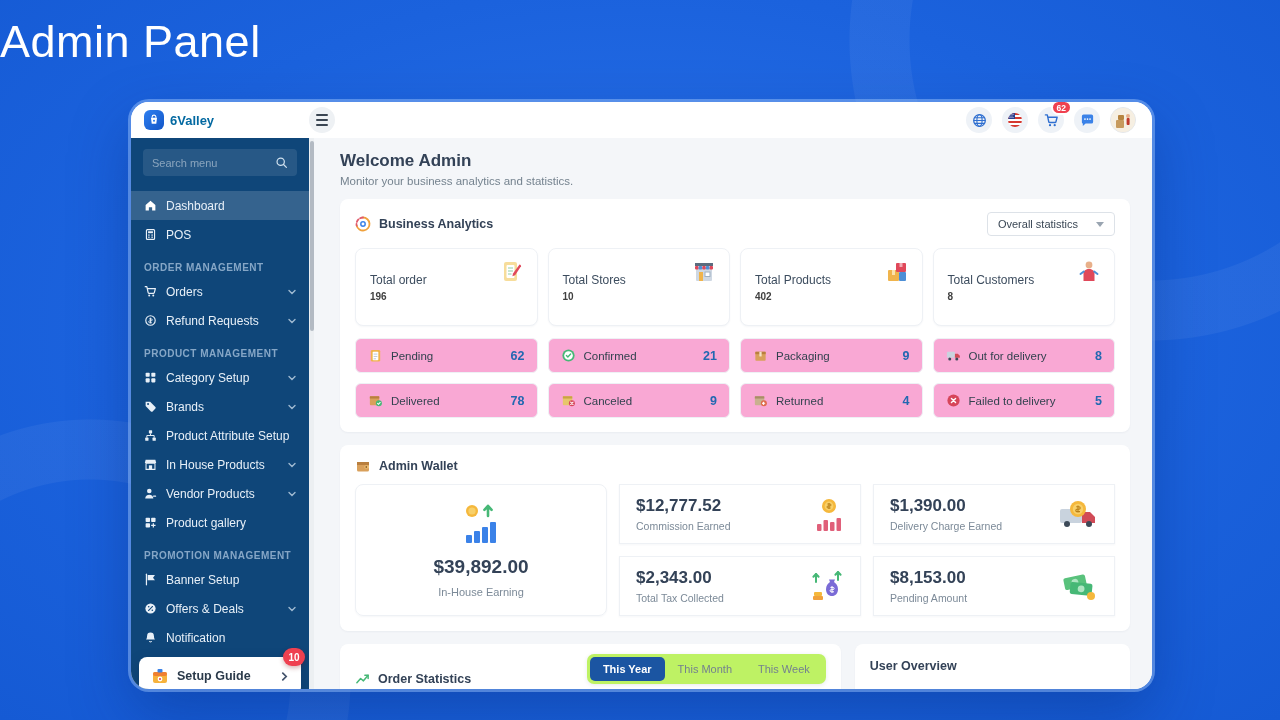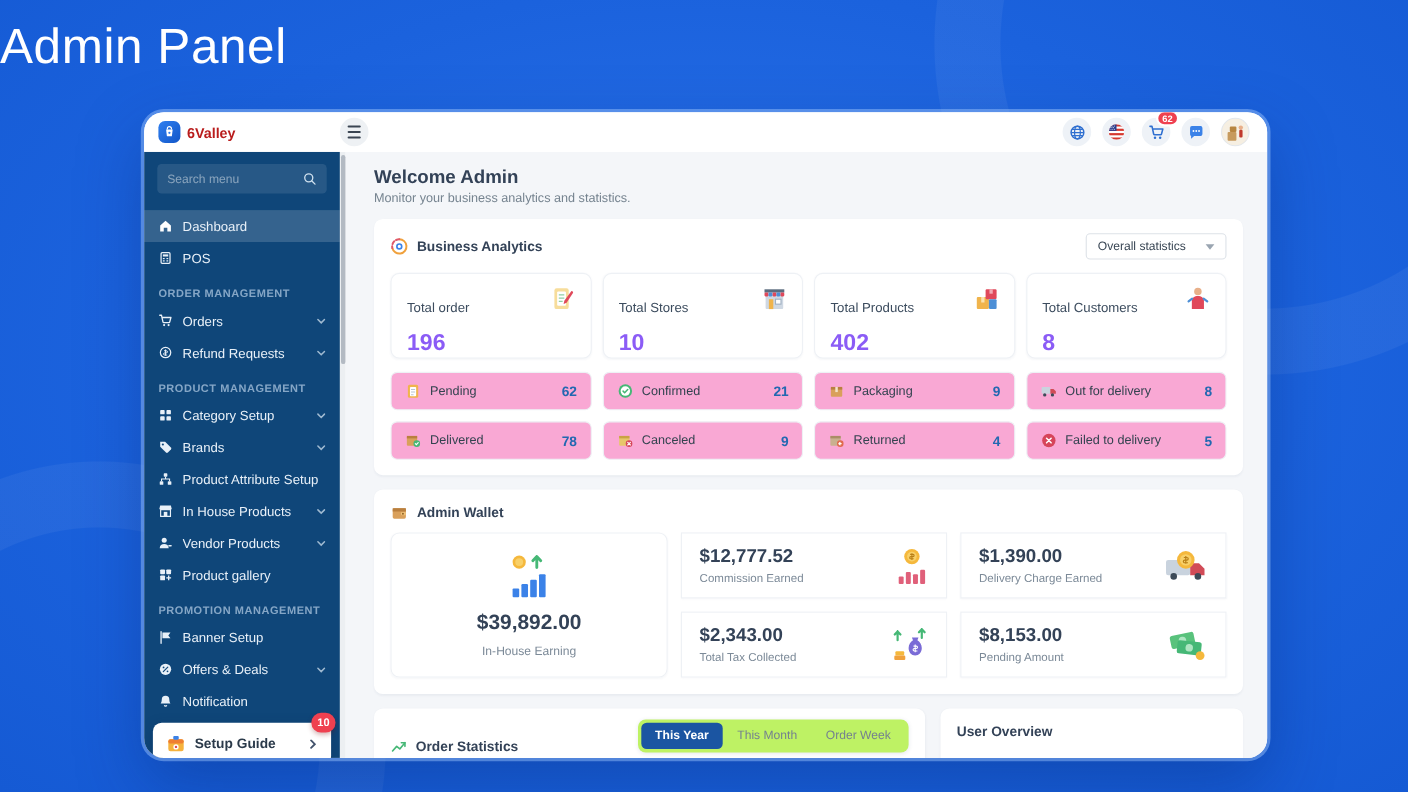--- a/index.html
+++ b/index.html
@@ -19,21 +19,21 @@
   
   .panel {
     position:absolute; left:131px; top:102px; width:1021px; height:587px;
     background:#ffffff; border-radius:18px; overflow:hidden;
     box-shadow:0 0 0 3px rgba(160,200,255,.45), 0 24px 60px rgba(0,35,110,.35);
   }
   
   .topbar { height:36px; background:#ffffff; display:flex; align-items:center; position:relative; z-index:5; }
   .logo-zone { width:178px; display:flex; align-items:center; gap:6px; padding-left:13px; flex:0 0 auto; }
   .logo-mark { width:20px; height:20px; border-radius:6px; background:linear-gradient(135deg,#2f7ff0,#1256c8); display:flex; align-items:center; justify-content:center; }
-  .logo-text { font-size:13px; font-weight:bold; color:#b91c1c; }
+  .logo-text { font-size:13px; font-weight:bold; color:#0369a1; }
   .hamburger { width:26px; height:26px; border-radius:50%; background:#eef1f4; display:flex; flex-direction:column; align-items:center; justify-content:center; gap:3px; cursor:pointer; }
   .hamburger i { display:block; width:12px; height:2px; background:#3a4552; border-radius:1px; }
   .top-icons { margin-left:auto; display:flex; align-items:center; gap:10px; padding-right:16px; }
   .icon-circle { width:26px; height:26px; border-radius:50%; background:#eef2f7; display:flex; align-items:center; justify-content:center; position:relative; cursor:pointer; }
   .badge-count {
     position:absolute; top:-7px; right:-8px; min-width:20px; height:15px; padding:0 4px;
     background:#ef4050; border:2px solid #fff; border-radius:9px;
     color:#fff; font-size:8.5px; font-weight:bold; display:flex; align-items:center; justify-content:center;
   }
   .avatar { width:26px; height:26px; border-radius:50%; background:#f3e9d8; overflow:hidden; border:1px solid #e3e7ec; }
@@ -72,21 +72,21 @@
   .card-head { display:flex; align-items:center; justify-content:space-between; margin-bottom:12px; }
   .card-head-left { display:flex; align-items:center; gap:8px; }
   .card-title { font-size:12.5px; font-weight:bold; color:#334257; }
   .select-box { display:flex; align-items:center; gap:18px; border:1px solid #dde2e8; border-radius:4px; padding:5px 10px; background:#fff; cursor:pointer; }
   .select-box .sel-val { font-size:11px; color:#3a4755; }
   .caret-down { width:0; height:0; border-left:4px solid transparent; border-right:4px solid transparent; border-top:5px solid #9aa5b1; }
   .stat-grid { display:grid; grid-template-columns:repeat(4,1fr); gap:10px; }
   .stat-card { border:1px solid #eef1f5; border-radius:8px; background:#fff; box-shadow:0 1px 2px rgba(30,50,90,.04); padding:12px 14px; position:relative; height:78px; }
   .stat-card .s-icon { position:absolute; top:10px; right:12px; }
   .stat-label { font-size:12px; color:#3c4c5e; margin-top:12px; }
-  .stat-value { font-size:21px; font-weight:bold; color:#8b5cf6; margin-top:13px; }
+  .stat-value { font-size:10px; font-weight:bold; color:#404040; margin-top:4px; }
   .status-grid { display:grid; grid-template-columns:repeat(4,1fr); gap:10px; margin-top:12px; }
   .status-tile { background:#f9a8d4; border:1px solid #eef1f5; border-radius:6px; height:35px; display:flex; align-items:center; gap:8px; padding:0 12px; }
   .status-tile .t-label { flex:1; font-size:11.5px; color:#33424f; white-space:nowrap; }
   .status-tile .t-value { font-size:12.5px; font-weight:bold; color:#2268b1; }
   
   .card-wallet { margin-top:13px; padding:13px 15px 15px; }
   .wallet-flex { display:flex; gap:12px; }
   .wallet-primary { width:252px; flex:0 0 auto; border:1px solid #eef1f5; border-radius:8px; box-shadow:0 1px 2px rgba(30,50,90,.04); display:flex; flex-direction:column; align-items:center; justify-content:center; gap:8px; padding:12px 0; }
   .wp-value { font-size:19px; font-weight:bold; color:#334257; }
   .wp-label { font-size:11px; color:#7c8a98; }
@@ -644,21 +644,21 @@
             <div class="os-title-wrap">
               <svg width="15" height="15" viewBox="0 0 16 16">
                   <path d="M2 12.5 6 8l3 2.5 5-6" fill="none" stroke="#46b876" stroke-width="1.6" stroke-linecap="round" stroke-linejoin="round"></path>
                   <path d="M10.5 4.5H14V8" fill="none" stroke="#46b876" stroke-width="1.6" stroke-linecap="round" stroke-linejoin="round"></path>
                 </svg>
               <span class="card-title">Order Statistics</span>
             </div>
             <div class="tab-group">
               <div class="tab active">This Year</div>
               <div class="tab">This Month</div>
-              <div class="tab">Order Week</div>
+              <div class="tab">This Week</div>
             </div>
           </div>
         </div>
         <div class="card card-useroverview">
           <span class="card-title">User Overview</span>
         </div>
       </div>
 
     </div>
   </div>

